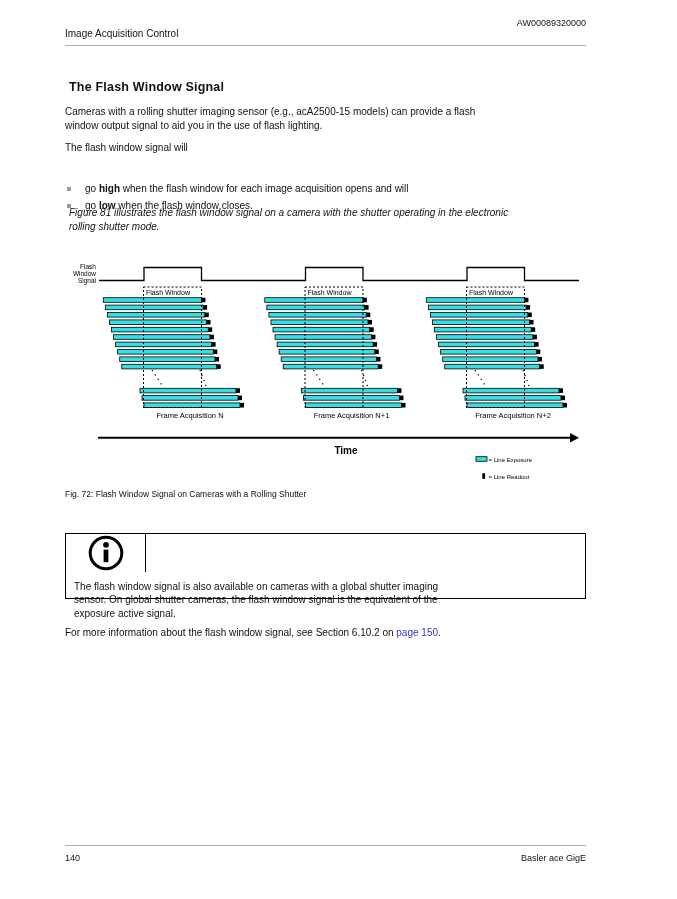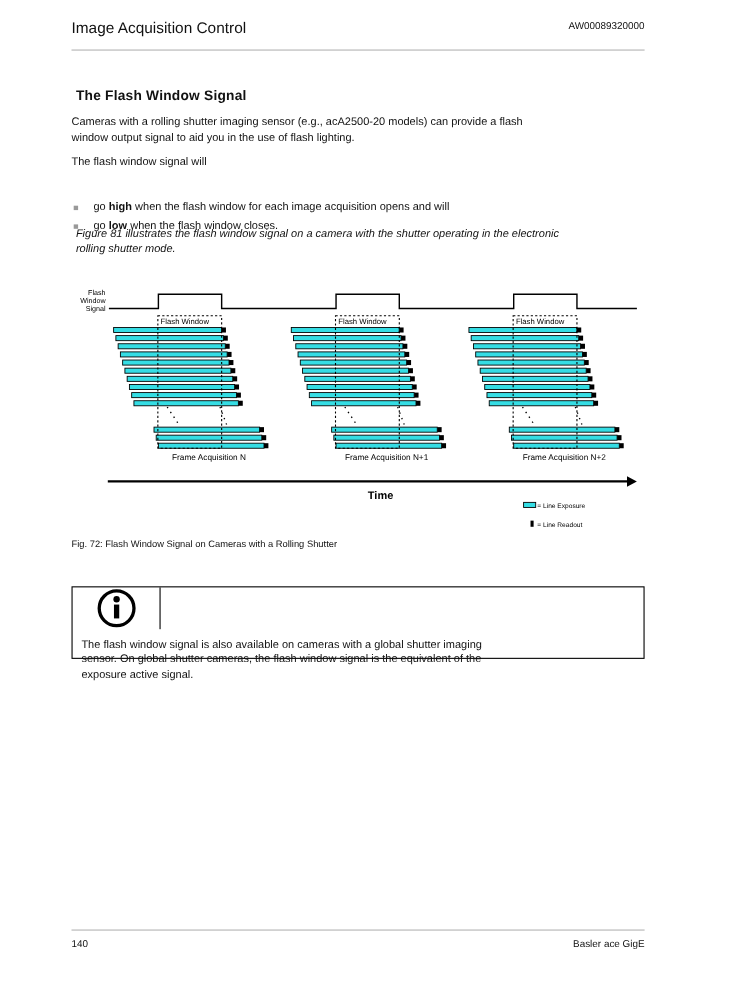--- a/index.html
+++ b/index.html
@@ -1,21 +1,21 @@
 <!DOCTYPE html>
 <html><head>
 <meta charset="utf-8">
 <style>
   html,body{margin:0;padding:0;background:#fff;}
   .page{
     position:relative;width:677px;height:899px;background:#ffffff;
     font-family:"Liberation Sans",sans-serif;color:#111;overflow:hidden;
   }
   .abs{position:absolute;}
-  .hdr-left{left:65px;top:17px;font-size:14px;}
+  .hdr-left{left:65px;top:28px;font-size:10px;}
   .hdr-right{right:91px;top:18px;font-size:9px;}
   .hdr-rule{left:65px;top:45px;width:521px;height:1px;background:#b3b3b3;}
   .title{left:65px;top:76px;font-size:12.5px;font-weight:bold;letter-spacing:.2px;}
   .body-text{font-size:10px;line-height:14px;white-space:pre-line;}
   .p1{left:65px;top:105px;width:521px;}
   .p2{left:65px;top:141px;width:521px;}
   .p3{left:65px;top:202px;width:521px;}
   .bullet{left:65px;width:521px;font-size:10px;line-height:14px;padding-left:20px;box-sizing:border-box;margin-top:20px;}
   .b1{top:162px;}
   .b2{top:179px;}
@@ -38,21 +38,21 @@
 <body>
 
 <div class="page">
 
   <div class="abs hdr-left">Image Acquisition Control</div>
   <div class="abs hdr-right">AW00089320000</div>
   <div class="abs hdr-rule"></div>
 
   <h1 class="abs title" style="margin:4px;">The Flash Window Signal</h1>
 
-  <p class="abs body-text p1" style="margin:0;">Cameras with a rolling shutter imaging sensor (e.g., acA2500-20 models) can provide a flash
+  <p class="abs body-text p1" style="margin:0;">Cameras with a rolling shutter imaging sensor (e.g., acA2500-15 models) can provide a flash
 window output signal to aid you in the use of flash lighting.</p>
   <p class="abs body-text p2" style="margin:0;">The flash window signal will</p>
 
   <div class="abs bullet b1">
     <span class="sq"></span><span>go </span><b>high</b><span> when the flash window for each image acquisition opens and will</span>
   </div>
   <div class="abs bullet b2">
     <span class="sq"></span><span>go </span><b>low</b><span> when the flash window closes.</span>
   </div>
 
@@ -172,18 +172,19 @@
         <circle cx="19" cy="19" r="15.8" fill="none" stroke="#000" stroke-width="3"></circle>
         <circle cx="19" cy="10.8" r="2.9" fill="#000"></circle>
         <rect x="16.6" y="15.6" width="4.8" height="12.6" fill="#000"></rect>
       </svg>
     </div>
     <div class="note-text-cell">The flash window signal is also available on cameras with a global shutter imaging
 sensor. On global shutter cameras, the flash window signal is the equivalent of the
 exposure active signal.</div>
   </div>
 
+  <p class="abs moreinfo" style="margin:0;"><span>For more information about the flash window signal, see Section 6.10.2 on </span><a class="pg-link" style="color: rgb(51, 51, 204);">page 150</a><span>.</span></p>
 
   <div class="abs ftr-rule"></div>
   <div class="abs ftr-left">140</div>
   <div class="abs ftr-right">Basler ace GigE</div>
 
 </div>
 
 </body></html>

